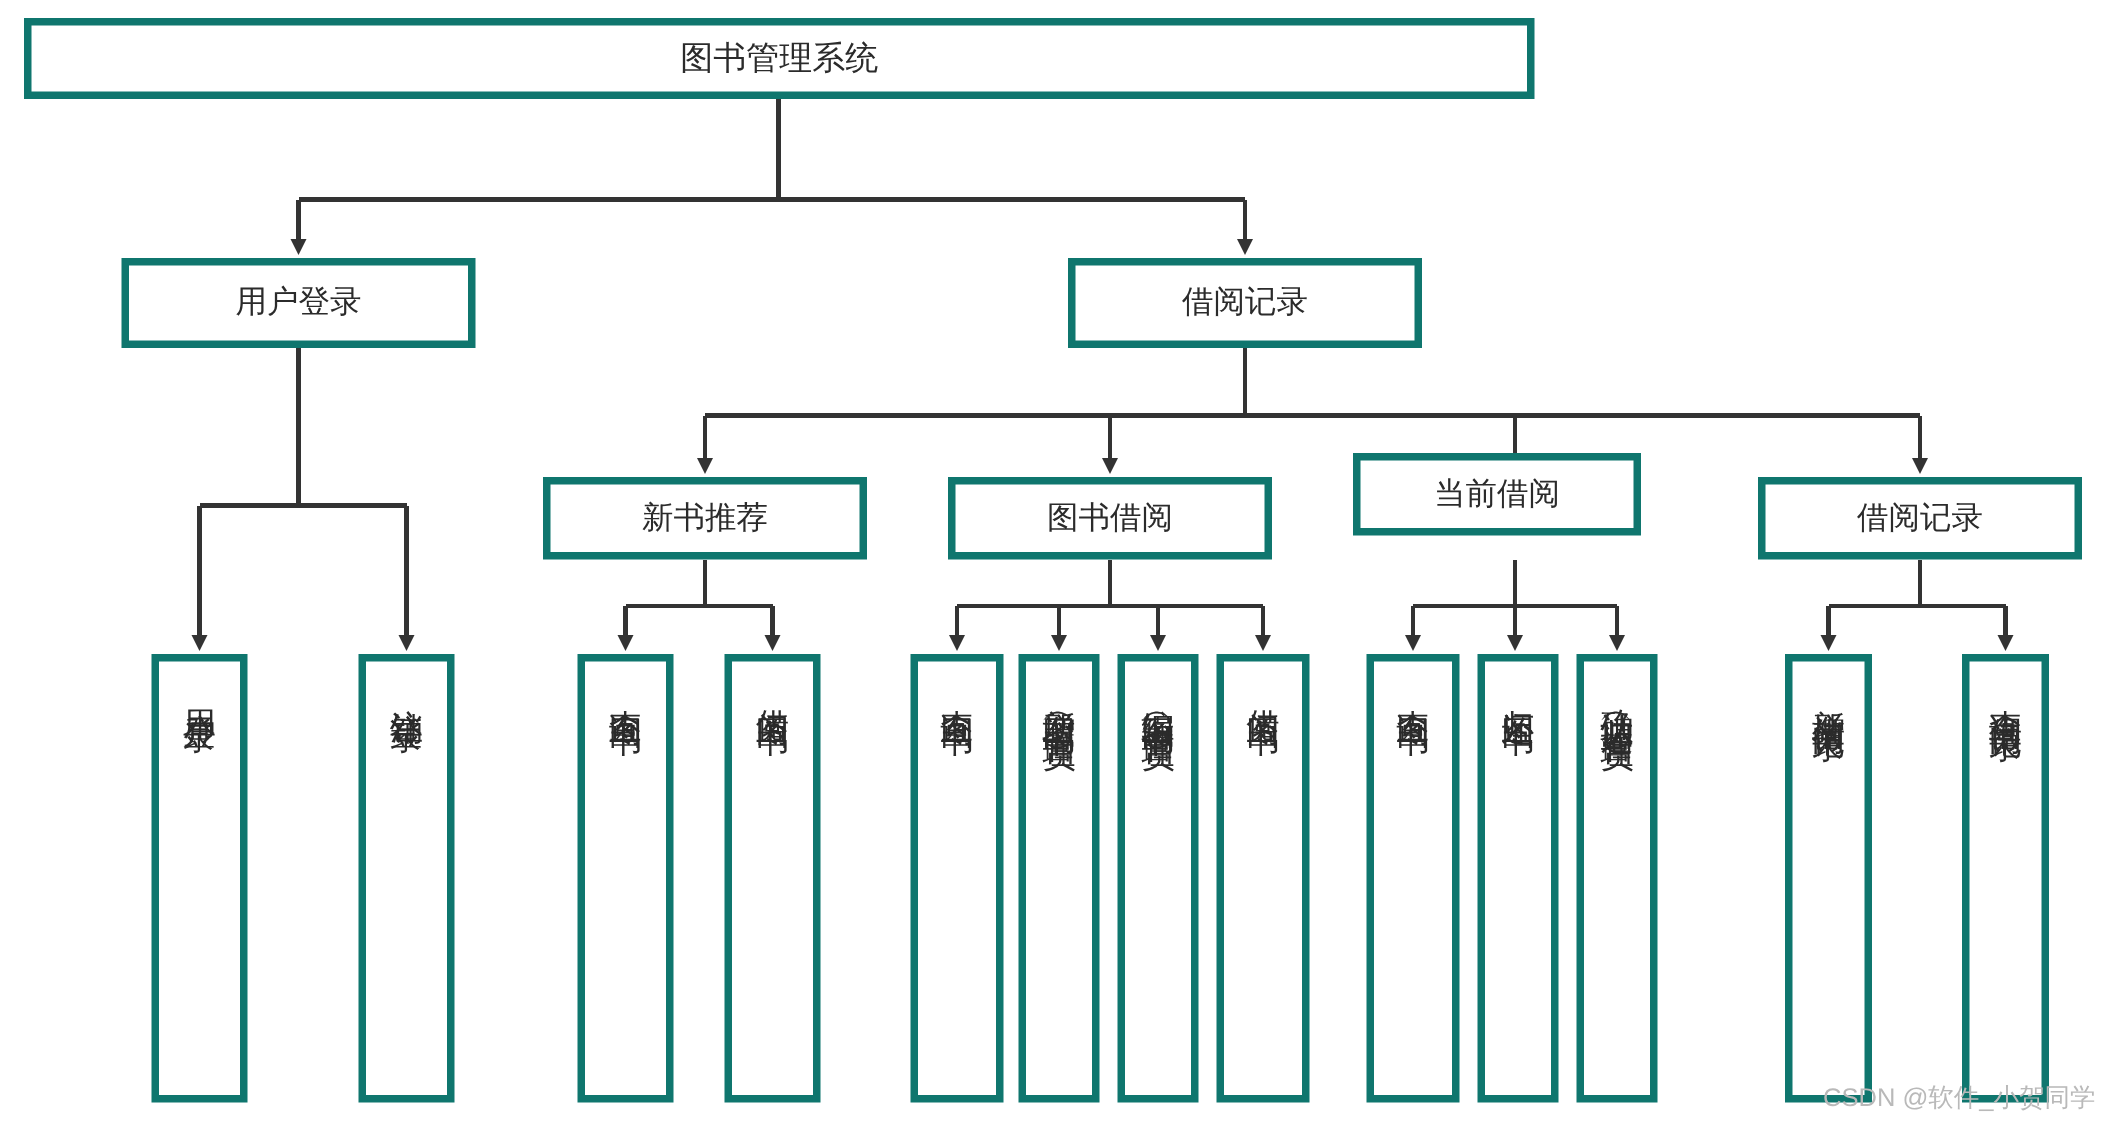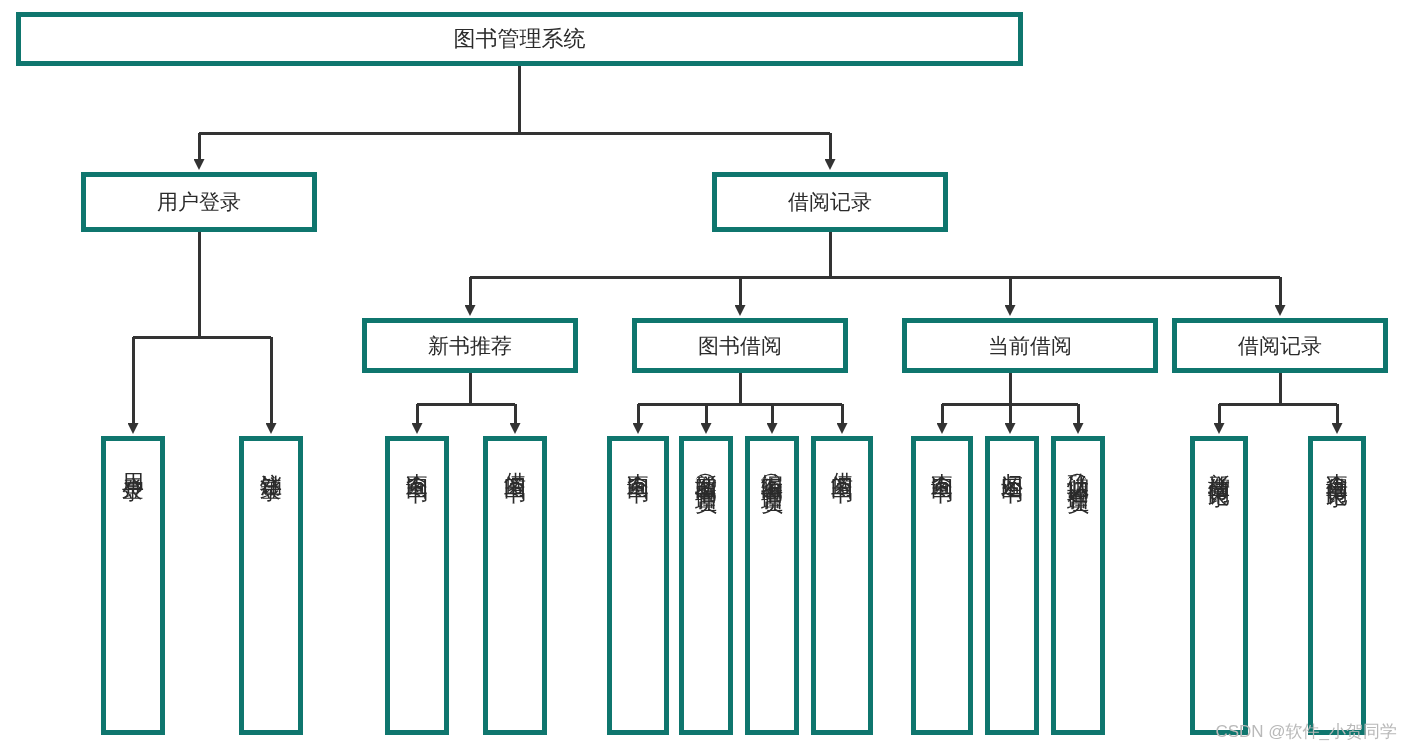--- a/index.html
+++ b/index.html
@@ -138,21 +138,21 @@
   </div>
 
   <div class="node horiz" style="left:362px; top:318px; width:216px; height:55px;justify-content:center;">
     <span class="label">新书推荐</span>
   </div>
 
   <div class="node horiz" style="left:632px; top:318px; width:216px; height:55px;">
     <span class="label">图书借阅</span>
   </div>
 
-  <div class="node horiz" style="left:902px; top:318px; width:256px; height:55px;">
+  <div class="node horiz" style="left:902px; top:302px; width:192px; height:55px;">
     <span class="label">当前借阅</span>
   </div>
 
   <div class="node horiz" style="left:1172px; top:318px; width:216px; height:55px;">
     <span class="label">借阅记录</span>
   </div>
 
   <div class="node vert" style="left:101px; top:436px; width:64px; height:299px;">
     <span class="label">用户登录</span>
   </div>

